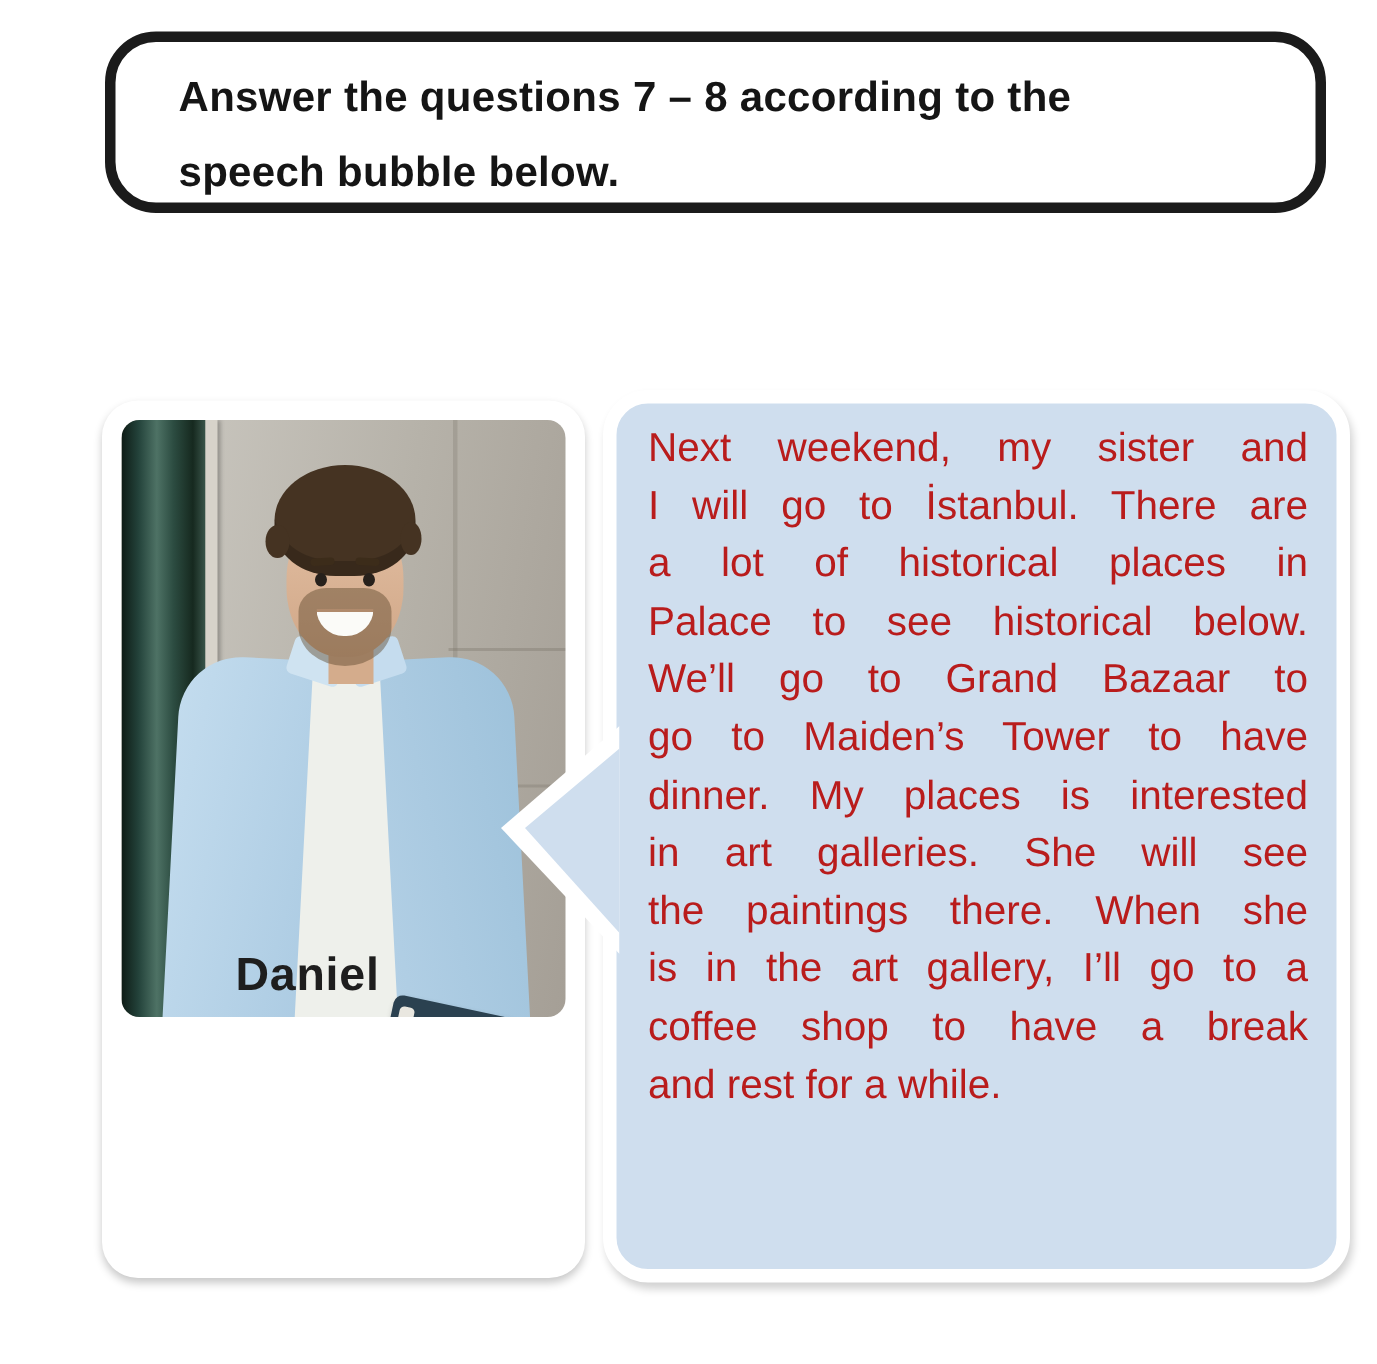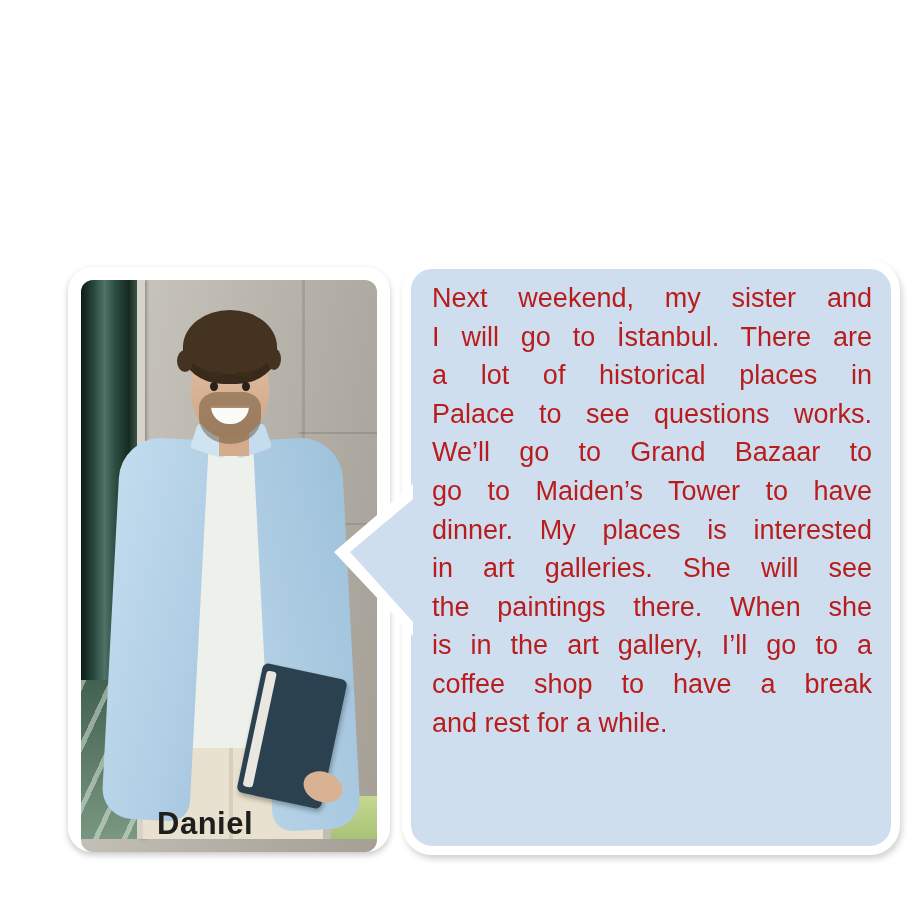--- a/index.html
+++ b/index.html
@@ -18,21 +18,21 @@
   }
 
   
   .photo-frame {
     position:absolute; left:68px; top:267px; width:322px; height:585px;
     background:#ffffff; border-radius:24px; z-index:1;
     box-shadow:0 3px 6px rgba(0,0,0,.22);
     padding:13px;
   }
   .photo-content {
-    position:relative; width:296px; height:572px; border-radius:12px; overflow:hidden;
+    position:relative; width:296px; height:398px; border-radius:12px; overflow:hidden;
     background:linear-gradient(100deg,#cdcac3 0%,#b6b2a9 55%,#a59f96 100%);
   }
   .photo-content div { position:absolute; }
   .wall-seam-v { left:221px; top:0; width:3px; height:370px; background:rgba(138,132,122,.38); }
   .wall-seam-h1 { left:218px; top:152px; width:78px; height:2px; background:rgba(120,114,104,.35); }
   .wall-seam-h2 { left:218px; top:243px; width:78px; height:2px; background:rgba(120,114,104,.3); }
   .door-frame { left:0; top:0; width:56px; height:559px;
     background:linear-gradient(90deg,#0e1b15 0%,#23423a 20%,#4e7265 42%,#2c4c41 62%,#16291f 85%,#3a554a 100%); }
   .door-glass { left:0; top:400px; width:56px; height:159px;
     background:linear-gradient(170deg,#41604f 0%,#7c9a82 100%); }
@@ -87,20 +87,24 @@
     font-size:27px; color:#b91c1c; line-height:38.6px;
     text-align:justify; text-align-last:justify; white-space:nowrap;
   }
   .bline.last { text-align-last:left; }
 </style>
 </head>
 <body>
 
 <div class="canvas">
 
+  <div class="instruction-box">
+    <div class="instruction-line">Answer the questions 7 – 8 according to the</div>
+    <div class="instruction-line">speech bubble below.</div>
+  </div>
 
   <div class="photo-frame">
     <div class="photo-content">
       <div class="wall-seam-v"></div>
       <div class="wall-seam-h1"></div>
       <div class="wall-seam-h2"></div>
       <div class="door-frame"></div>
       <div class="door-glass"></div>
       <div class="door-glass-streaks"></div>
       <div class="door-jamb"></div>
@@ -134,21 +138,21 @@
 
   <svg class="bubble-tail" viewBox="0 0 85 152" xmlns="http://www.w3.org/2000/svg">
     <polygon points="85,0 6,68 85,152" fill="#ffffff"></polygon>
     <polygon points="85,15 22,68 85,138" fill="#cfdeee"></polygon>
   </svg>
 
   <div class="speech-bubble">
     <div class="bline">Next weekend, my sister and</div>
     <div class="bline">I will go to İstanbul. There are</div>
     <div class="bline">a lot of historical places in</div>
-    <div class="bline">Palace to see questions works.</div>
+    <div class="bline">Palace to see historical below.</div>
     <div class="bline">We’ll go to Grand Bazaar to</div>
     <div class="bline">go to Maiden’s Tower to have</div>
     <div class="bline">dinner. My places is interested</div>
     <div class="bline">in art galleries. She will see</div>
     <div class="bline">the paintings there. When she</div>
     <div class="bline">is in the art gallery, I’ll go to a</div>
     <div class="bline">coffee shop to have a break</div>
     <div class="bline last">and rest for a while.</div>
   </div>
 

